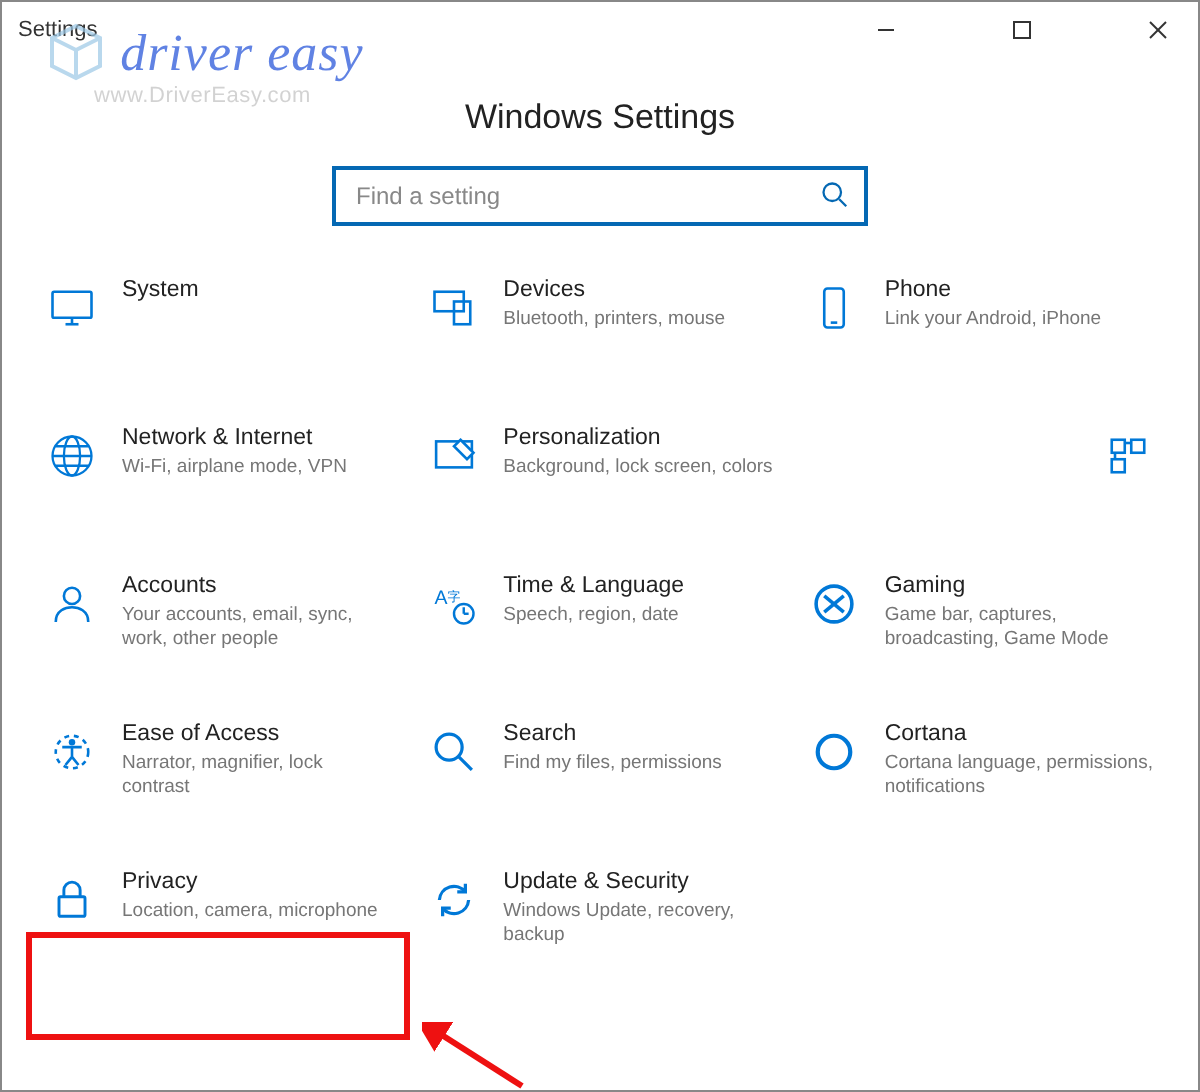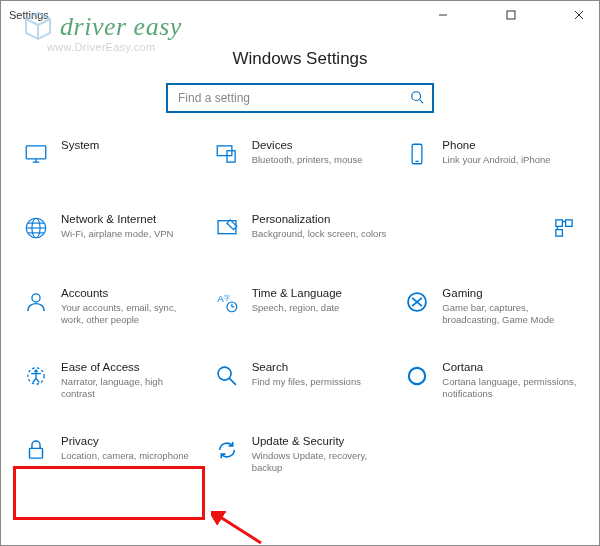--- a/index.html
+++ b/index.html
@@ -34,21 +34,21 @@
   .watermark {
     position: absolute;
     left: 22px; top: 10px;
     pointer-events: none;
     opacity: 0.7;
   }
   .watermark .brand {
     font-family: Georgia, 'Times New Roman', serif;
     font-style: italic;
     font-size: 26px;
-    color: #15803d;
+    color: #1d4ed8;
     letter-spacing: .5px;
     line-height: 1;
   }
   .watermark .url {
     font-size: 11px;
     color: #c0c0c0;
     margin-top: -2px;
     letter-spacing: .3px;
   }
   .wm-logo {
@@ -303,21 +303,21 @@
   <div class="tile">
     <div class="icon">
       <svg width="26" height="26" viewBox="0 0 32 32" fill="none" stroke="#0078d7" stroke-width="1.6">
           <circle cx="16" cy="16" r="10" stroke-dasharray="3 3"></circle>
           <circle cx="16" cy="10" r="2" fill="#0078d7" stroke="none"></circle>
           <path d="M10 13 L22 13 M16 13 L16 19 M16 19 L12 24 M16 19 L20 24"></path>
         </svg>
     </div>
     <div class="txt">
         <div class="label">Ease of Access</div>
-        <div class="desc">Narrator, language, high contrast</div>
+        <div class="desc">Narrator, magnifier, lock contrast</div>
       </div>
   </div>
 
   <div class="tile">
     <div class="icon">
       <svg width="26" height="26" viewBox="0 0 32 32" fill="none" stroke="#0078d7" stroke-width="2">
           <circle cx="13" cy="13" r="8"></circle>
           <line x1="19" y1="19" x2="27" y2="27"></line>
         </svg>
     </div>

